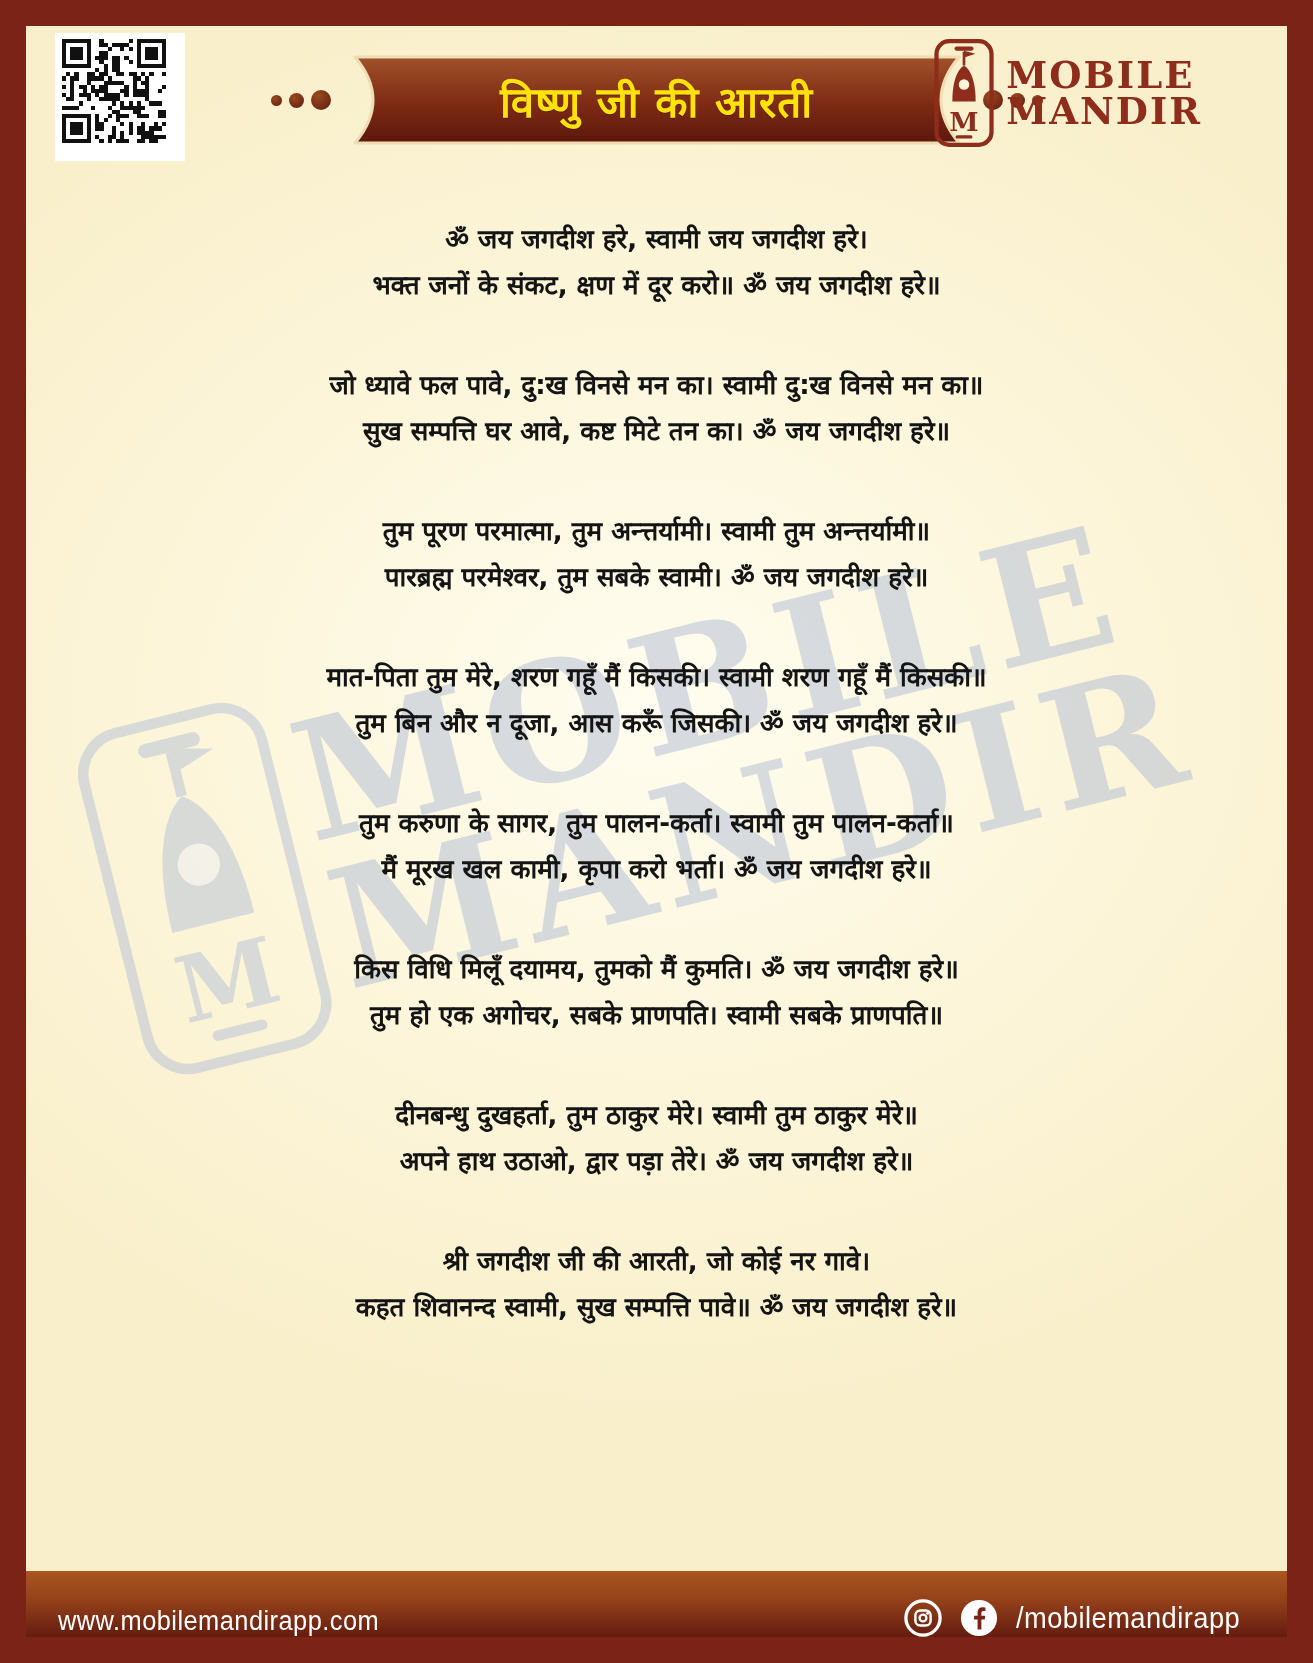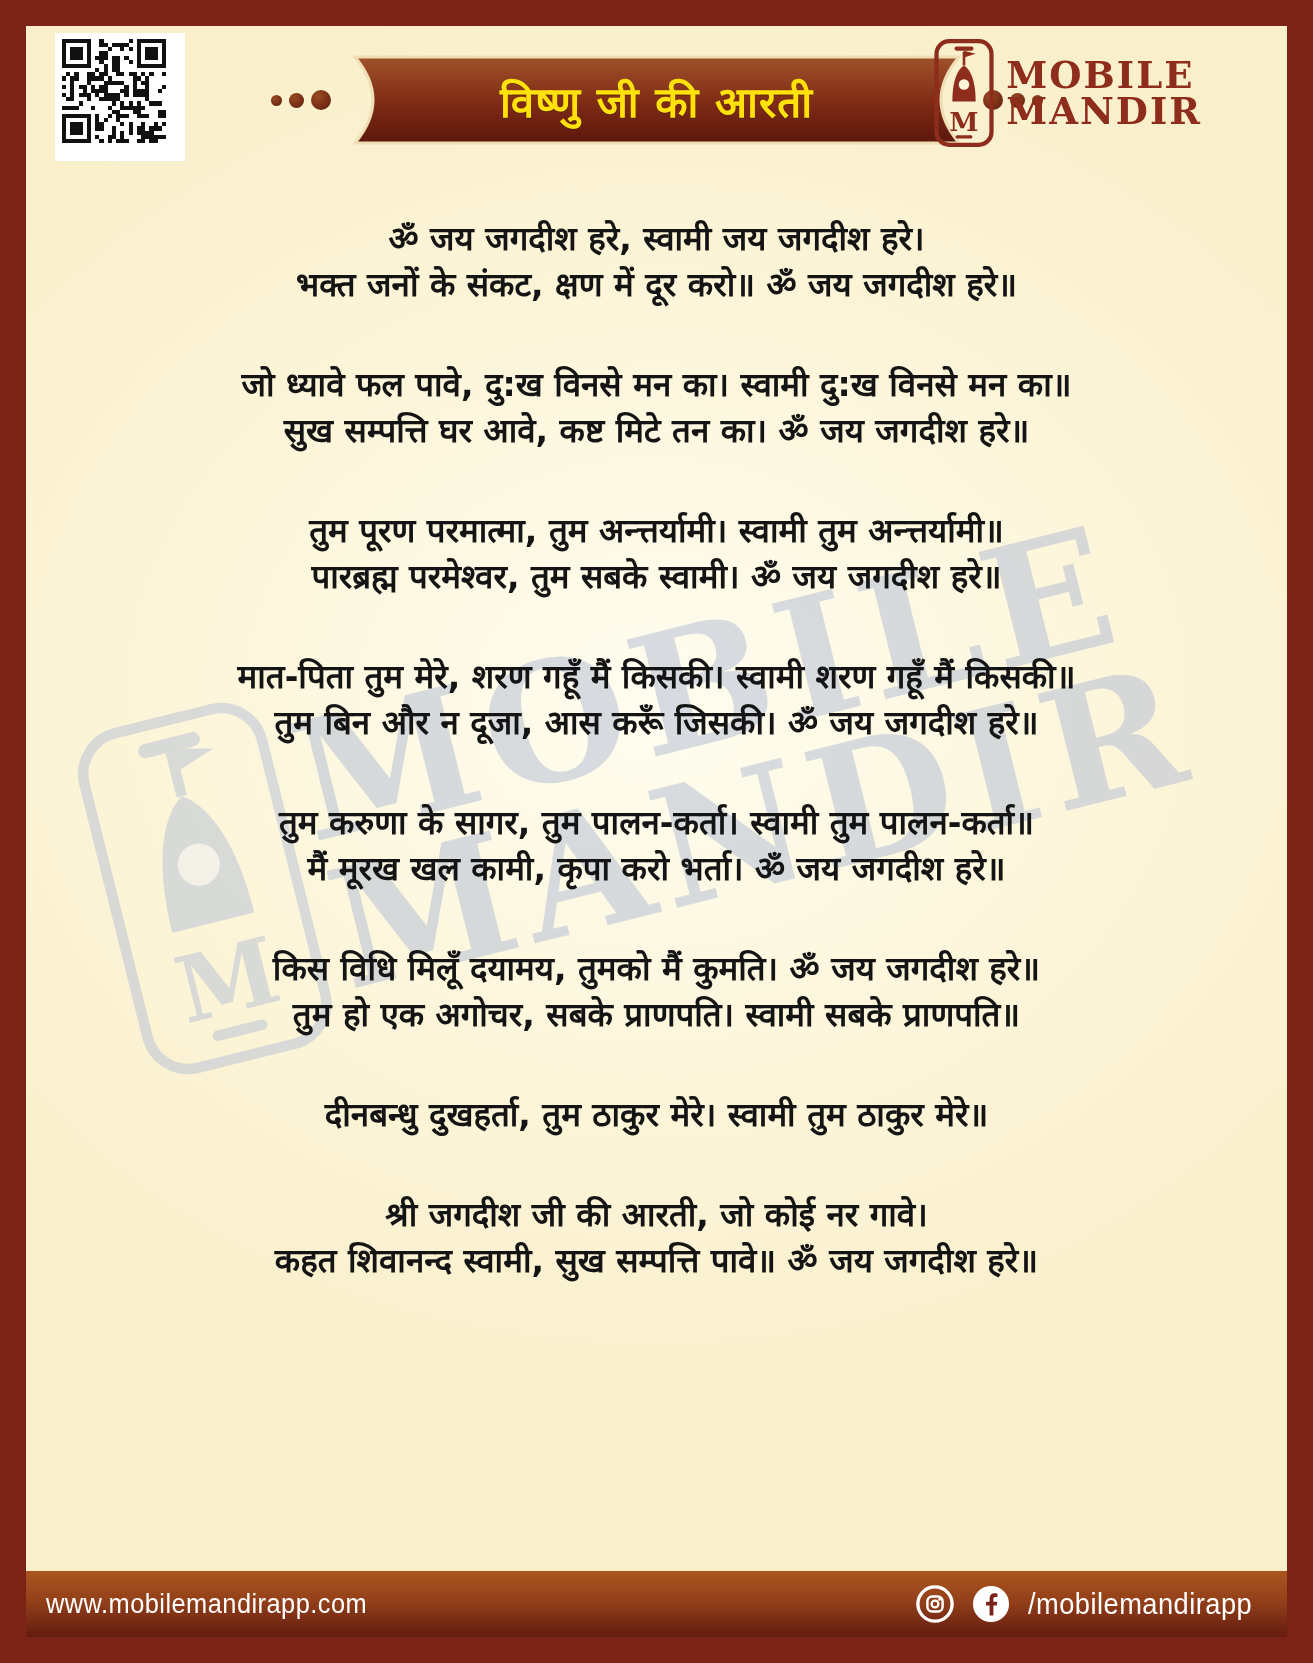--- a/index.html
+++ b/index.html
@@ -40,29 +40,29 @@
   .wm-row{display:flex;align-items:center;gap:10px;}
   .wm-words{display:flex;flex-direction:column;line-height:.92;}
   .wm-words span{
     font-family:"DejaVu Serif","Liberation Serif",serif;font-weight:bold;
     font-size:165px;letter-spacing:10px;color:#B8C1D6;
   }
   
   .verses{position:relative;z-index:2;margin-top:28px;text-align:center;color:#141414;}
   .stanza{margin:0 0 54px 0;}
   .verse-line{
-    display:block;font-size:33px;font-weight:bold;line-height:46px;
+    display:block;font-size:26px;font-weight:bold;line-height:46px;
     font-family:"DejaVu Sans",sans-serif;white-space:nowrap;
   }
   
   .footer{
     position:absolute;left:0;right:0;bottom:0;height:66px;z-index:4;
     background:linear-gradient(#AA561F 0%, #93401A 45%, #641C0F 100%);
-    display:flex;align-items:center;justify-content:space-between;
-    padding:0 20px;box-sizing:border-box;color:#ffffff;
+    display:flex;align-items:flex-end;justify-content:space-between;
+    padding:0 32px;box-sizing:border-box;color:#ffffff;
   }
   .footer-url{font-size:27px;letter-spacing:.5px;font-weight:500;transform:scaleX(.94);transform-origin:left center;}
   .footer-social{display:flex;align-items:center;gap:18px;}
   .social-icon{width:38px;height:38px;flex:0 0 auto;}
   .footer-handle{font-size:29px;font-weight:500;letter-spacing:.5px;transform:scaleX(.94);transform-origin:left center;}
 </style>
 </head>
 <body>
 
 <div class="page">
@@ -451,20 +451,21 @@
     <div class="stanza">
       <span class="verse-line">तुम करुणा के सागर, तुम पालन-कर्ता। स्वामी तुम पालन-कर्ता॥</span>
       <span class="verse-line">मैं मूरख खल कामी, कृपा करो भर्ता। ॐ जय जगदीश हरे॥</span>
     </div>
     <div class="stanza">
       <span class="verse-line">किस विधि मिलूँ दयामय, तुमको मैं कुमति। ॐ जय जगदीश हरे॥</span>
       <span class="verse-line">तुम हो एक अगोचर, सबके प्राणपति। स्वामी सबके प्राणपति॥</span>
     </div>
     <div class="stanza">
       <span class="verse-line">दीनबन्धु दुखहर्ता, तुम ठाकुर मेरे। स्वामी तुम ठाकुर मेरे॥</span>
+      <span class="verse-line">अपने हाथ उठाओ, द्वार पड़ा तेरे। ॐ जय जगदीश हरे॥</span>
     </div>
     <div class="stanza">
       <span class="verse-line">श्री जगदीश जी की आरती, जो कोई नर गावे।</span>
       <span class="verse-line">कहत शिवानन्द स्वामी, सुख सम्पत्ति पावे॥ ॐ जय जगदीश हरे॥</span>
     </div>
   </div>
 
   <div class="footer">
     <span class="footer-url">www.mobilemandirapp.com</span>
     <div class="footer-social">

